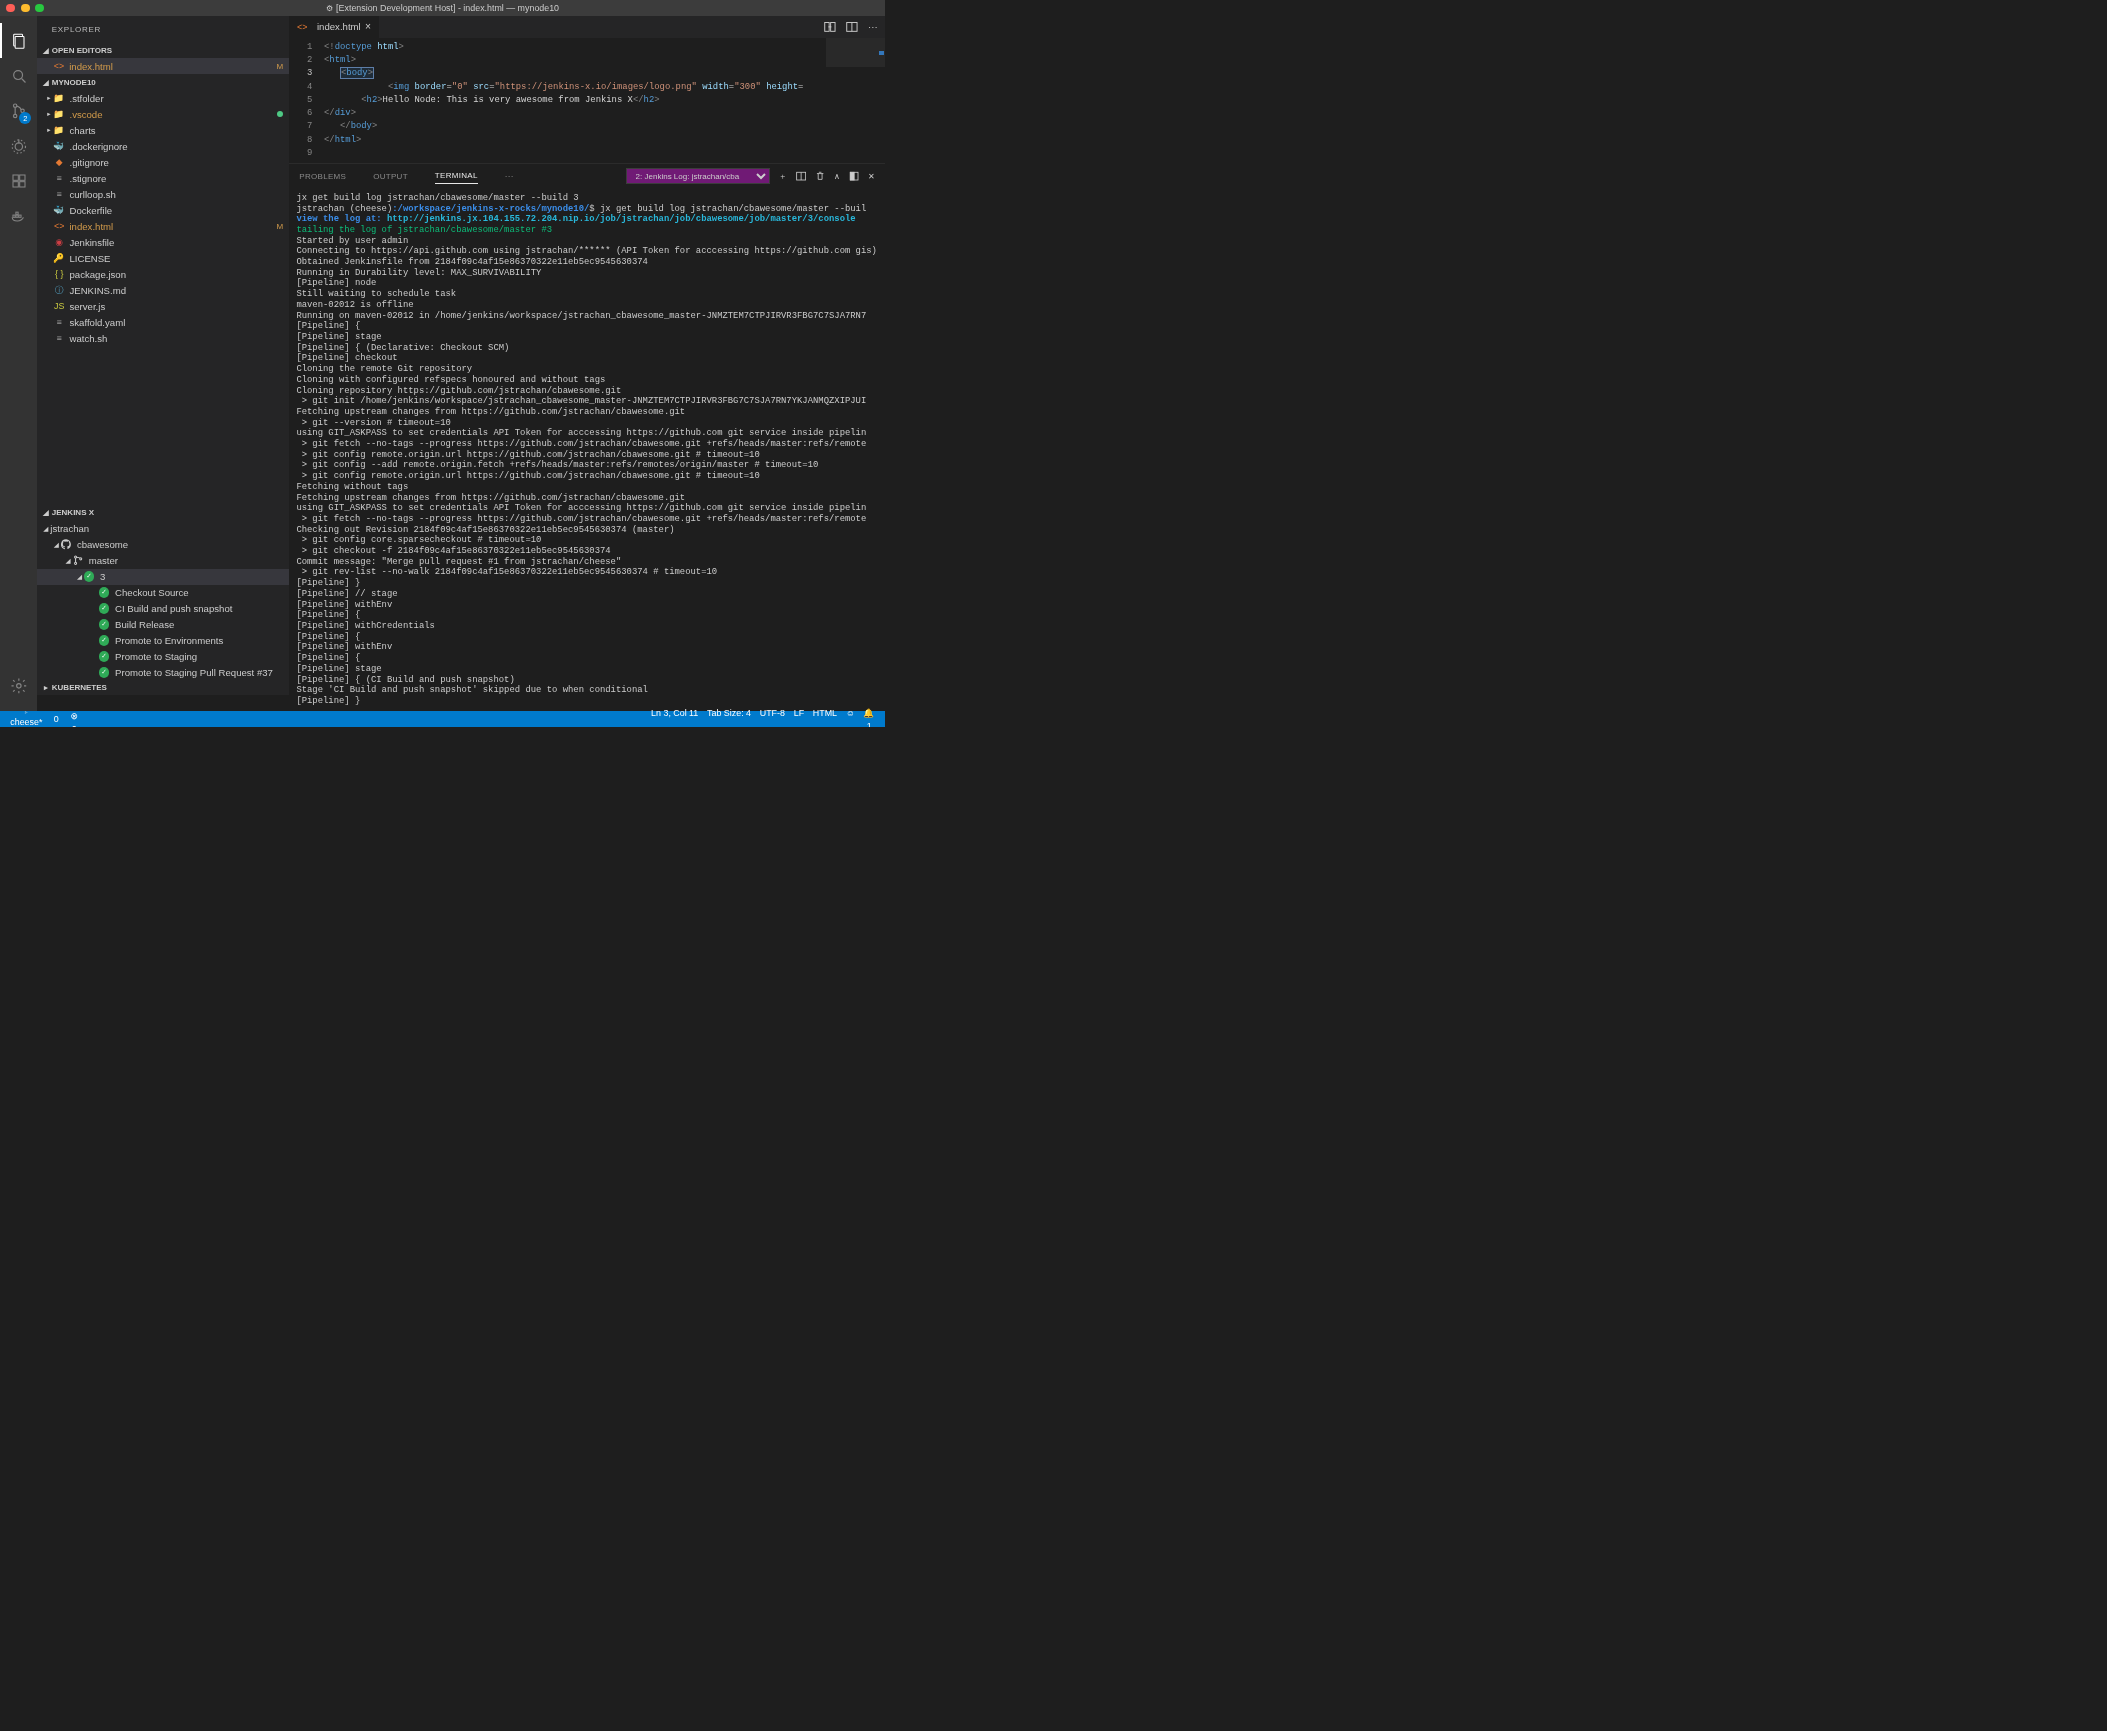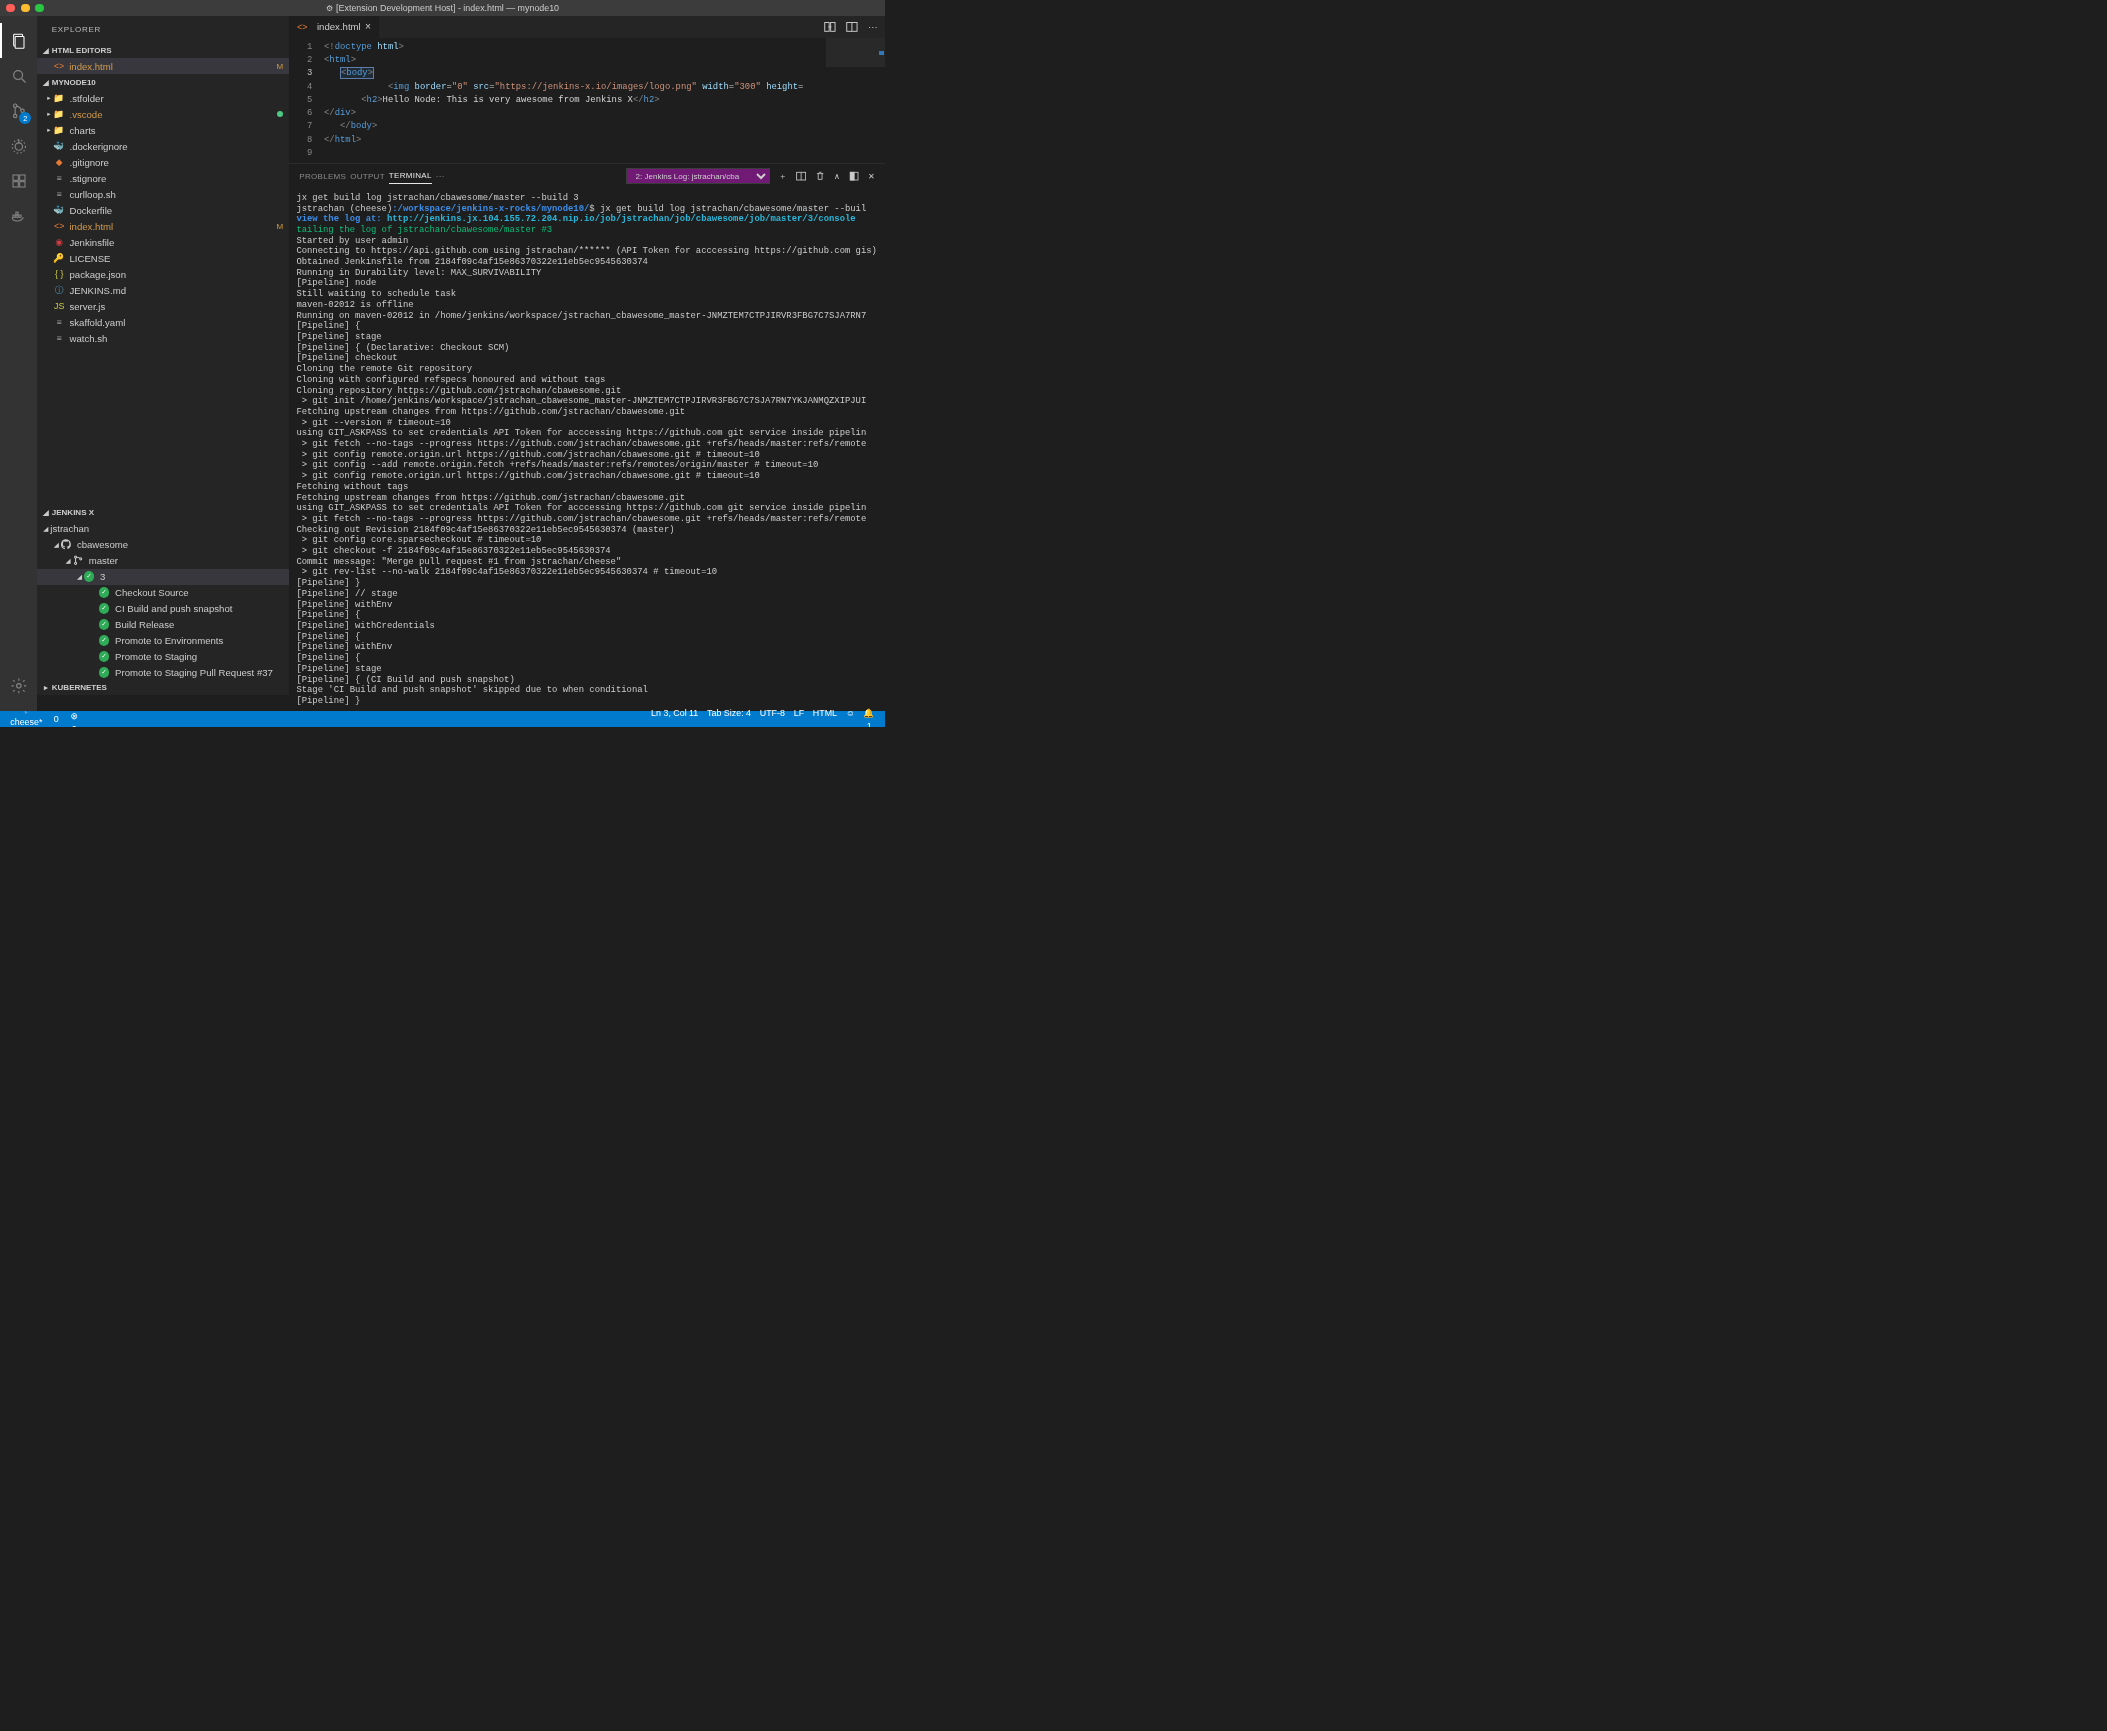--- a/index.html
+++ b/index.html
@@ -169,21 +169,21 @@
 .overview-ruler { position: absolute; right: 0; top: 0; width: 10.3px; height: 100%; }
 .ruler-mark { position: absolute; right: 1.5px; width: 4.4px; height: 4.4px; background: #3377bb; }
 
 
 .panel {
   flex: 1; display: flex; flex-direction: column;
   border-top: 0.7px solid #2b2b2b;
 }
 .panel-tabs {
   height: 24px; display: flex; align-items: center;
-  padding: 0 10.3px; gap: 4px; font-size: 8px; color: #8a8a8a;
+  padding: 0 10.3px; gap: 27px; font-size: 8px; color: #8a8a8a;
 }
 .panel-tab { padding: 3px 0; letter-spacing: 0.3px; cursor: pointer; }
 .panel-tab.active { color: #e7e7e7; border-bottom: 0.7px solid #e7e7e7; }
 .panel-actions { margin-left: auto; display: flex; align-items: center; gap: 8.9px; color: #cccccc; }
 .term-select {
   background: #701a75; color: #cccccc; border: 0.7px solid #3c3c3c;
   font-size: 8px; padding: 1.5px 13.3px 1.5px 4.4px; font-family: inherit;
 }
 
 .terminal {
@@ -278,21 +278,21 @@
         <path d="M12 2v3M12 19v3M4.2 4.2l2.1 2.1M17.7 17.7l2.1 2.1M2 12h3M19 12h3M4.2 19.8l2.1-2.1M17.7 6.3l2.1-2.1"></path>
       </svg>
   </div>
 </div>
 
 <div class="sidebar">
   <div class="sidebar-title">EXPLORER</div>
 
   <div class="section-header">
     <span class="chev">◢</span>
-    <span>HTML EDITORS</span>
+    <span>OPEN EDITORS</span>
   </div>
   <div id="open-editors-list">
       <div class="tree-row modified-row selected">
         <span class="indent" style="width:16px"></span>
         <span class="file-ico file-orange">&lt;&gt;</span>
         <span>index.html</span>
         <span class="row-tail">M</span>
       </div>
     </div>
 

